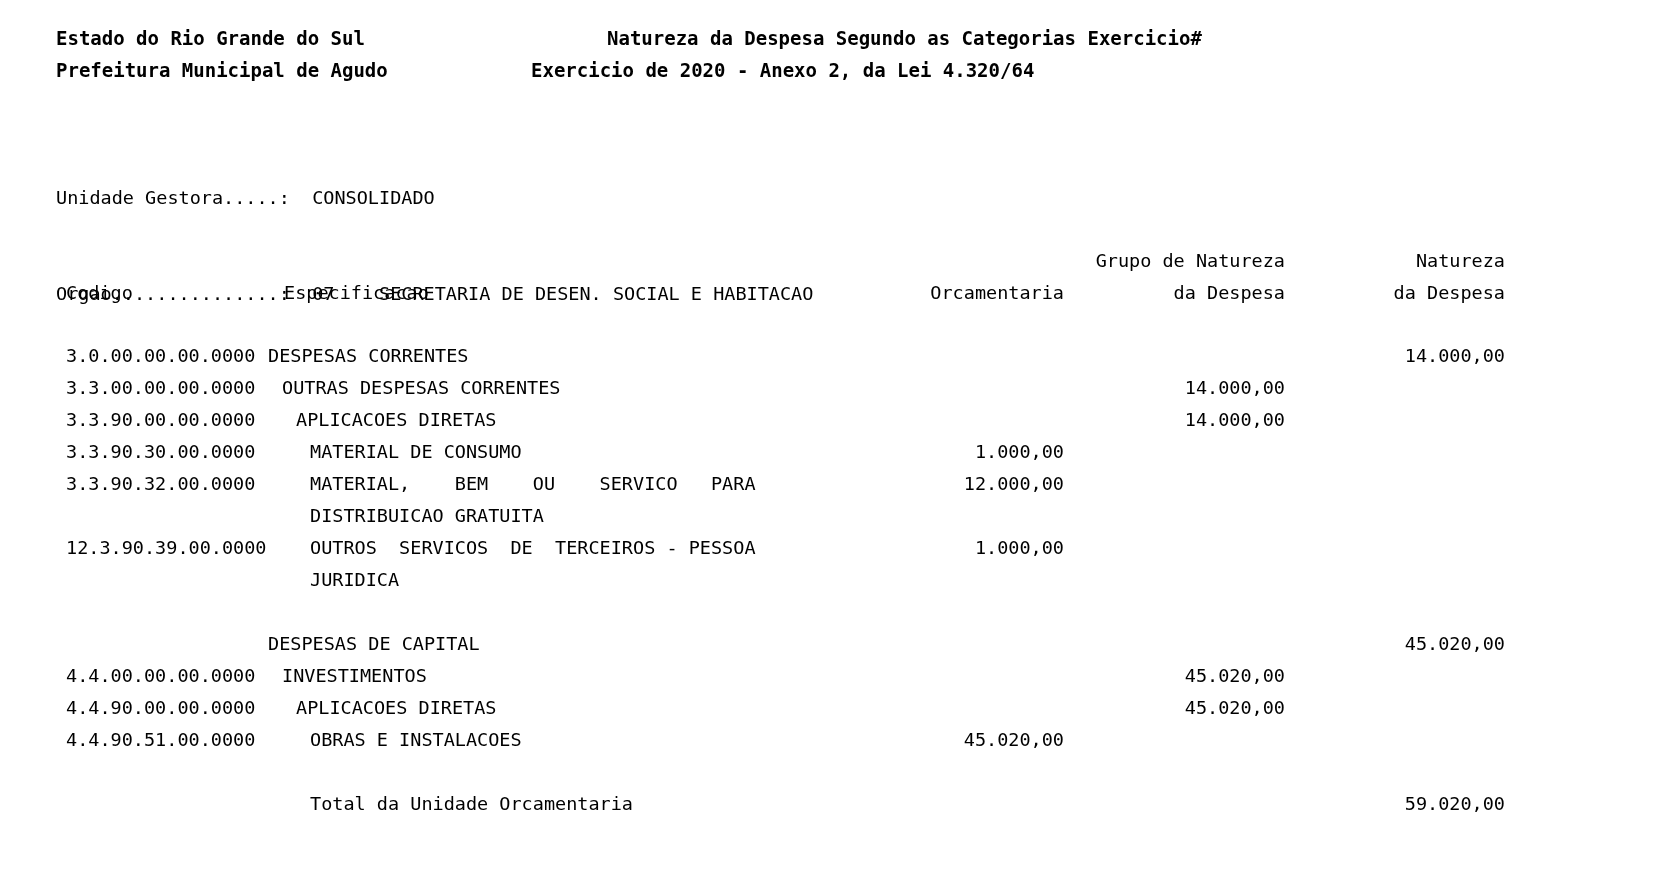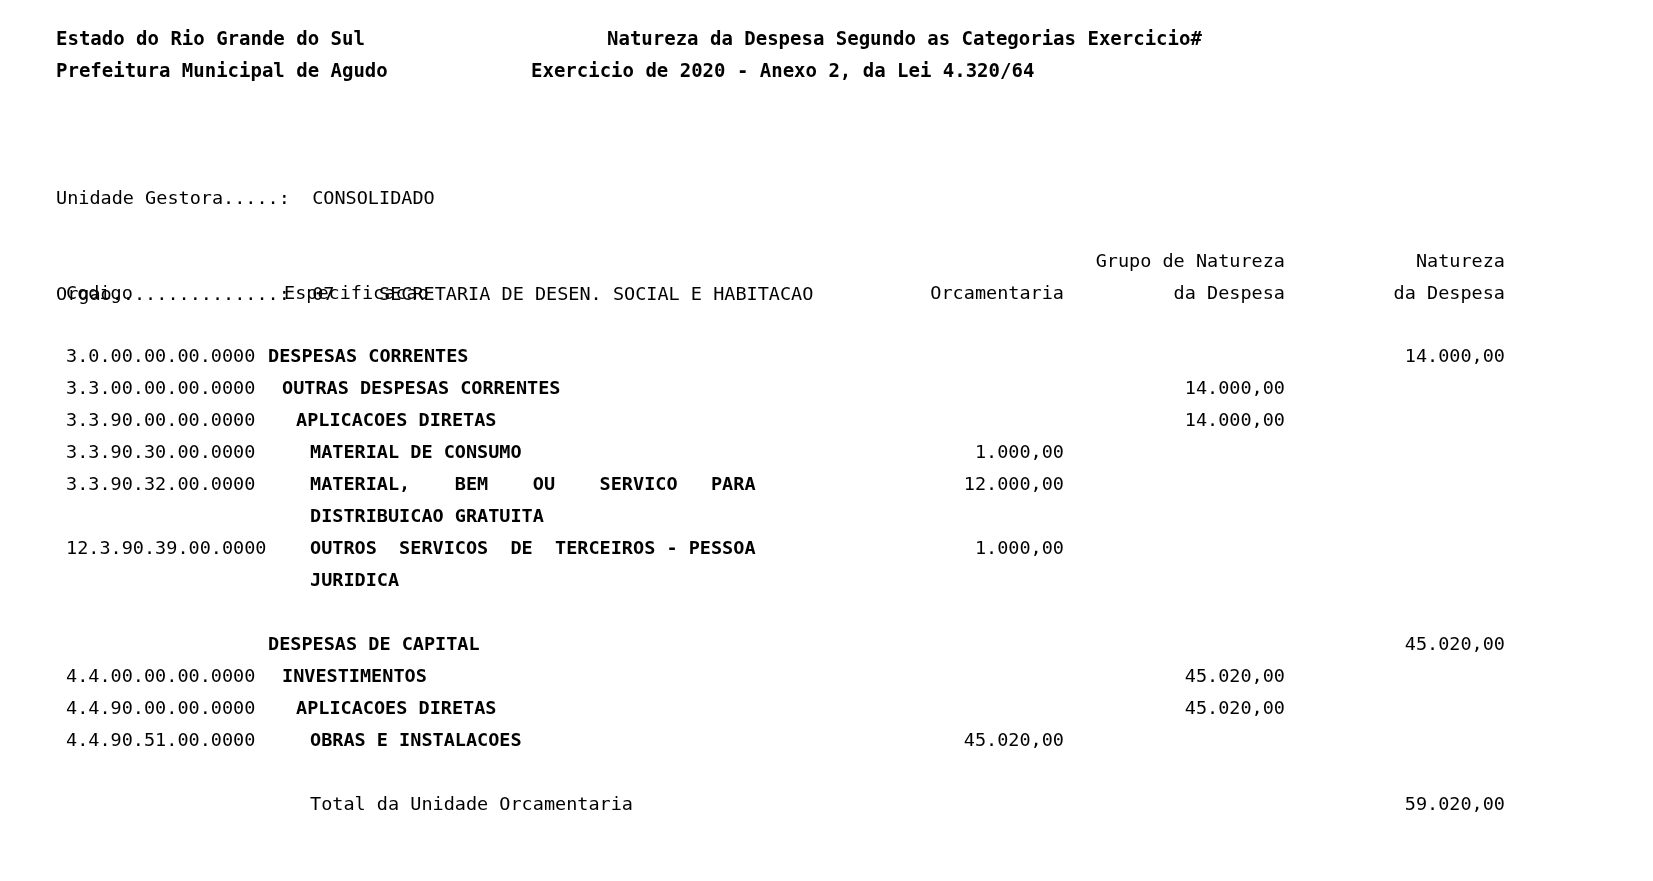--- a/index.html
+++ b/index.html
@@ -130,21 +130,21 @@
     height: 32px;
     line-height: 32px;
   }
   .row.spacer { height: 32px; }
   .cell {
     position: absolute;
     top: 0;
     white-space: pre;
   }
   .c-codigo { left: 66px; }
-  .c-espec  { left: 268px; font-weight: bold; }
+  .c-espec  { left: 268px; }
   .c-desdo  { right: 589px; text-align: right; }
   .c-grupo  { right: 368px; text-align: right; }
   .c-nat    { right: 148px; text-align: right; }
 
   
   .ind0 { padding-left: 0px; }
   .ind1 { padding-left: 14px; }
   .ind2 { padding-left: 28px; }
   .ind3 { padding-left: 42px; }
 

